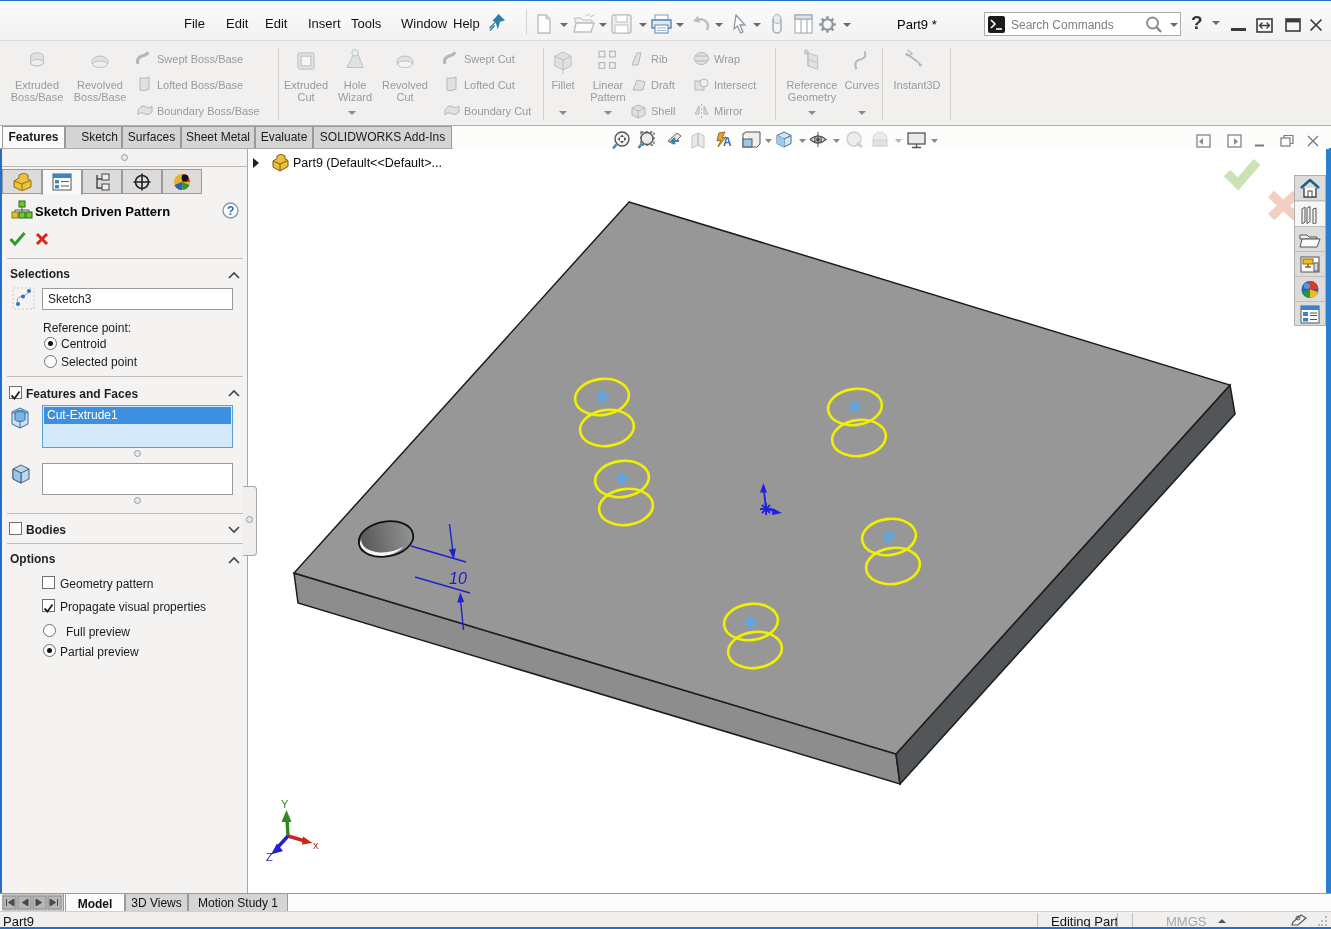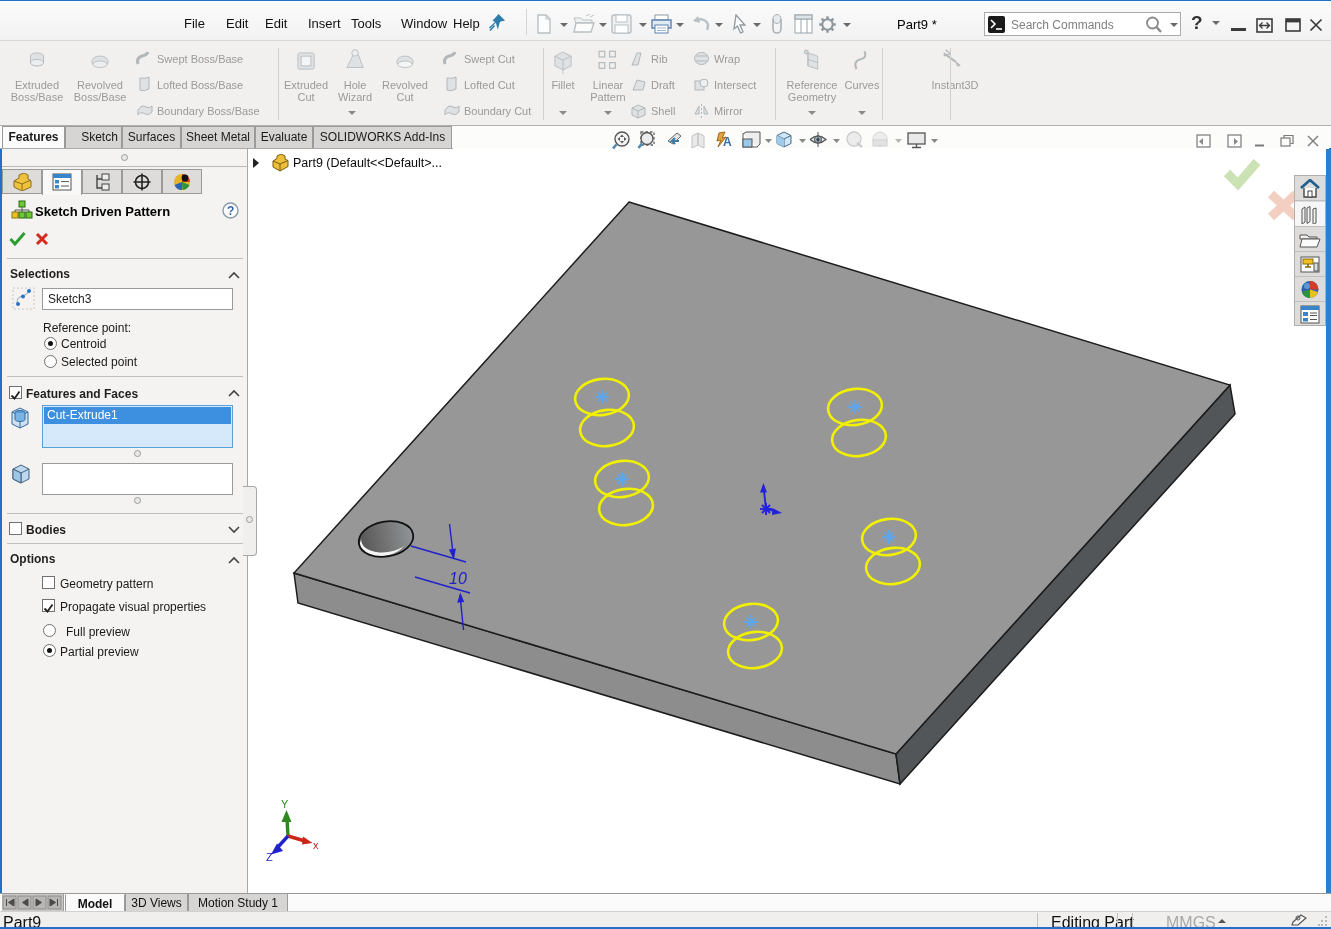--- a/index.html
+++ b/index.html
@@ -53,21 +53,21 @@
 #headsup { position:absolute; left:605px; top:131px; height:21px; }
 
 
 #taskstrip { position:absolute; left:1326px; top:149px; width:5px; height:762px; background:#2a7fd0; }
 #taskicons { position:absolute; left:1294px; top:175px; width:32px; height:151px; background:#dddcdb; border:1px solid #b0aFae; }
 .tpbtn { position:absolute; left:0; width:30px; height:25px; border-bottom:1px solid #c0bfbe; }
 
 
 #bottomrow { position:absolute; left:0; top:893px; width:1331px; height:18px; background:#fbfbfb; border-top:1px solid #9a9a9a; }
 .btab { position:absolute; top:0px; height:18px; font-size:12px; color:#111; background:#d6d5d4; border:1px solid #9a9a9a; border-top:none; text-align:center; padding-top:2px; }
-#statusbar { position:absolute; left:0; top:911px; width:1331px; height:16px; background:#f0efee; border-top:1px solid #d0d0d0; font-size:16px; color:#111; }
+#statusbar { position:absolute; left:0; top:911px; width:1331px; height:16px; background:#f0efee; border-top:1px solid #d0d0d0; font-size:13px; color:#111; }
 #bluebottom { position:absolute; left:0; top:927px; width:1331px; height:2px; background:#2470c8; }
 </style>
 </head>
 <body>
 <div id="frame"></div>
 <div id="titlebar">
   <div class="menu" style="left:184px;">File</div>
   <div class="menu" style="left:226px;">Edit</div>
   <div class="menu" style="left:265px;">Edit</div>
   <div class="menu" style="left:308px;">Insert</div>
@@ -288,21 +288,21 @@
   <div class="rcaret" style="left:808px; top:70px;"></div>
   <div class="rbig" style="left:833px;">
     <svg width="30" height="32" viewBox="0 0 30 32">
         <path d="M8 26 q-4 -10 5 -12 q9 -2 5 -10" fill="none" stroke="#b2b7ba" stroke-width="2.4"></path>
       </svg>
     <div class="lbl">Curves</div>
   </div>
   <div class="rcaret" style="left:858px; top:70px;"></div>
   <div class="rsep" style="left:882px;"></div>
 
-  <div class="rbig" style="left:889px; width:56px;margin-left:38px;">
+  <div class="rbig" style="left:889px; width:56px;">
     <svg width="34" height="30" viewBox="0 0 34 30">
         <g stroke="#b2b7ba" fill="none">
           <path d="M4 6 l14 10" stroke-width="2.2"></path>
           <path d="M18 16 l5 4 l-3 1 z" fill="#b2b7ba"></path>
           <path d="M6 2 l6 5 M4 9 l7 -2" stroke-width="1.4"></path>
         </g>
       </svg>
     <div class="lbl">Instant3D</div>
   </div>
   <div class="rsep" style="left:950px;"></div>

